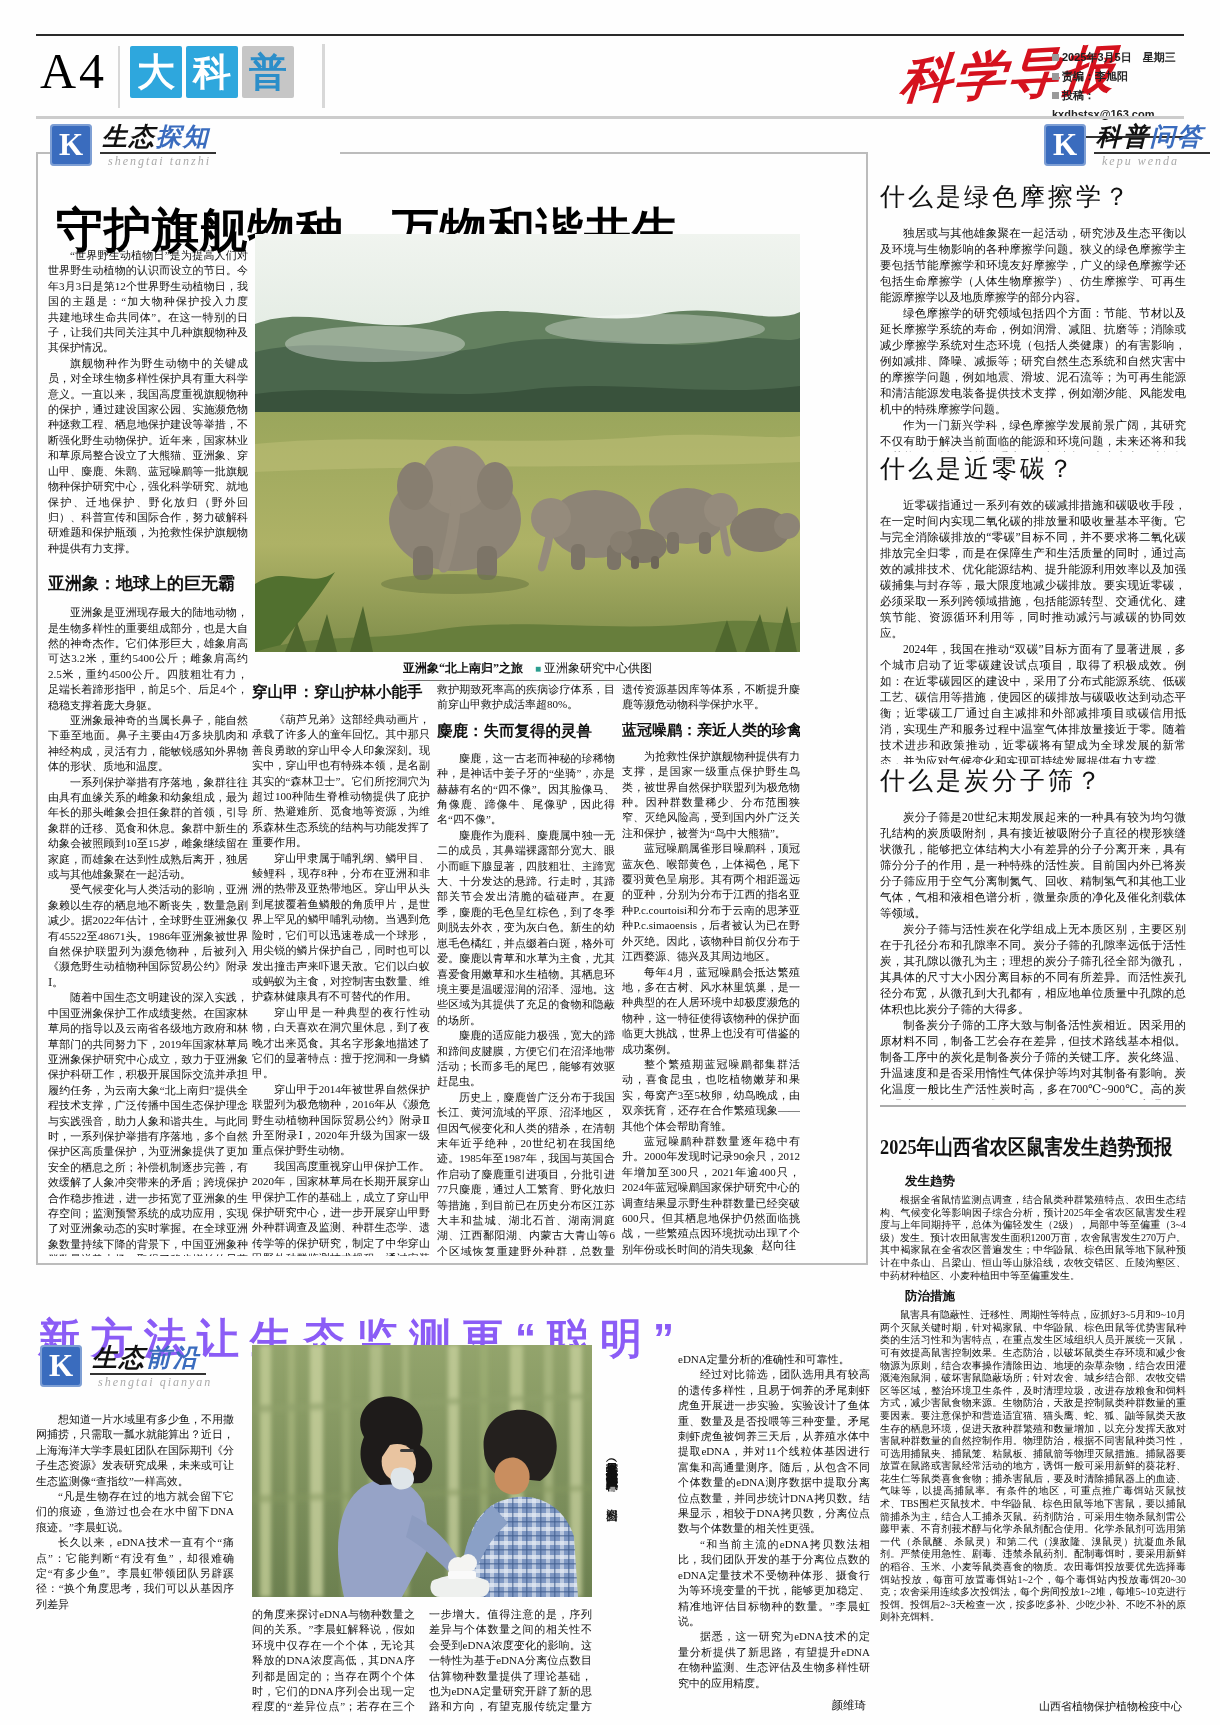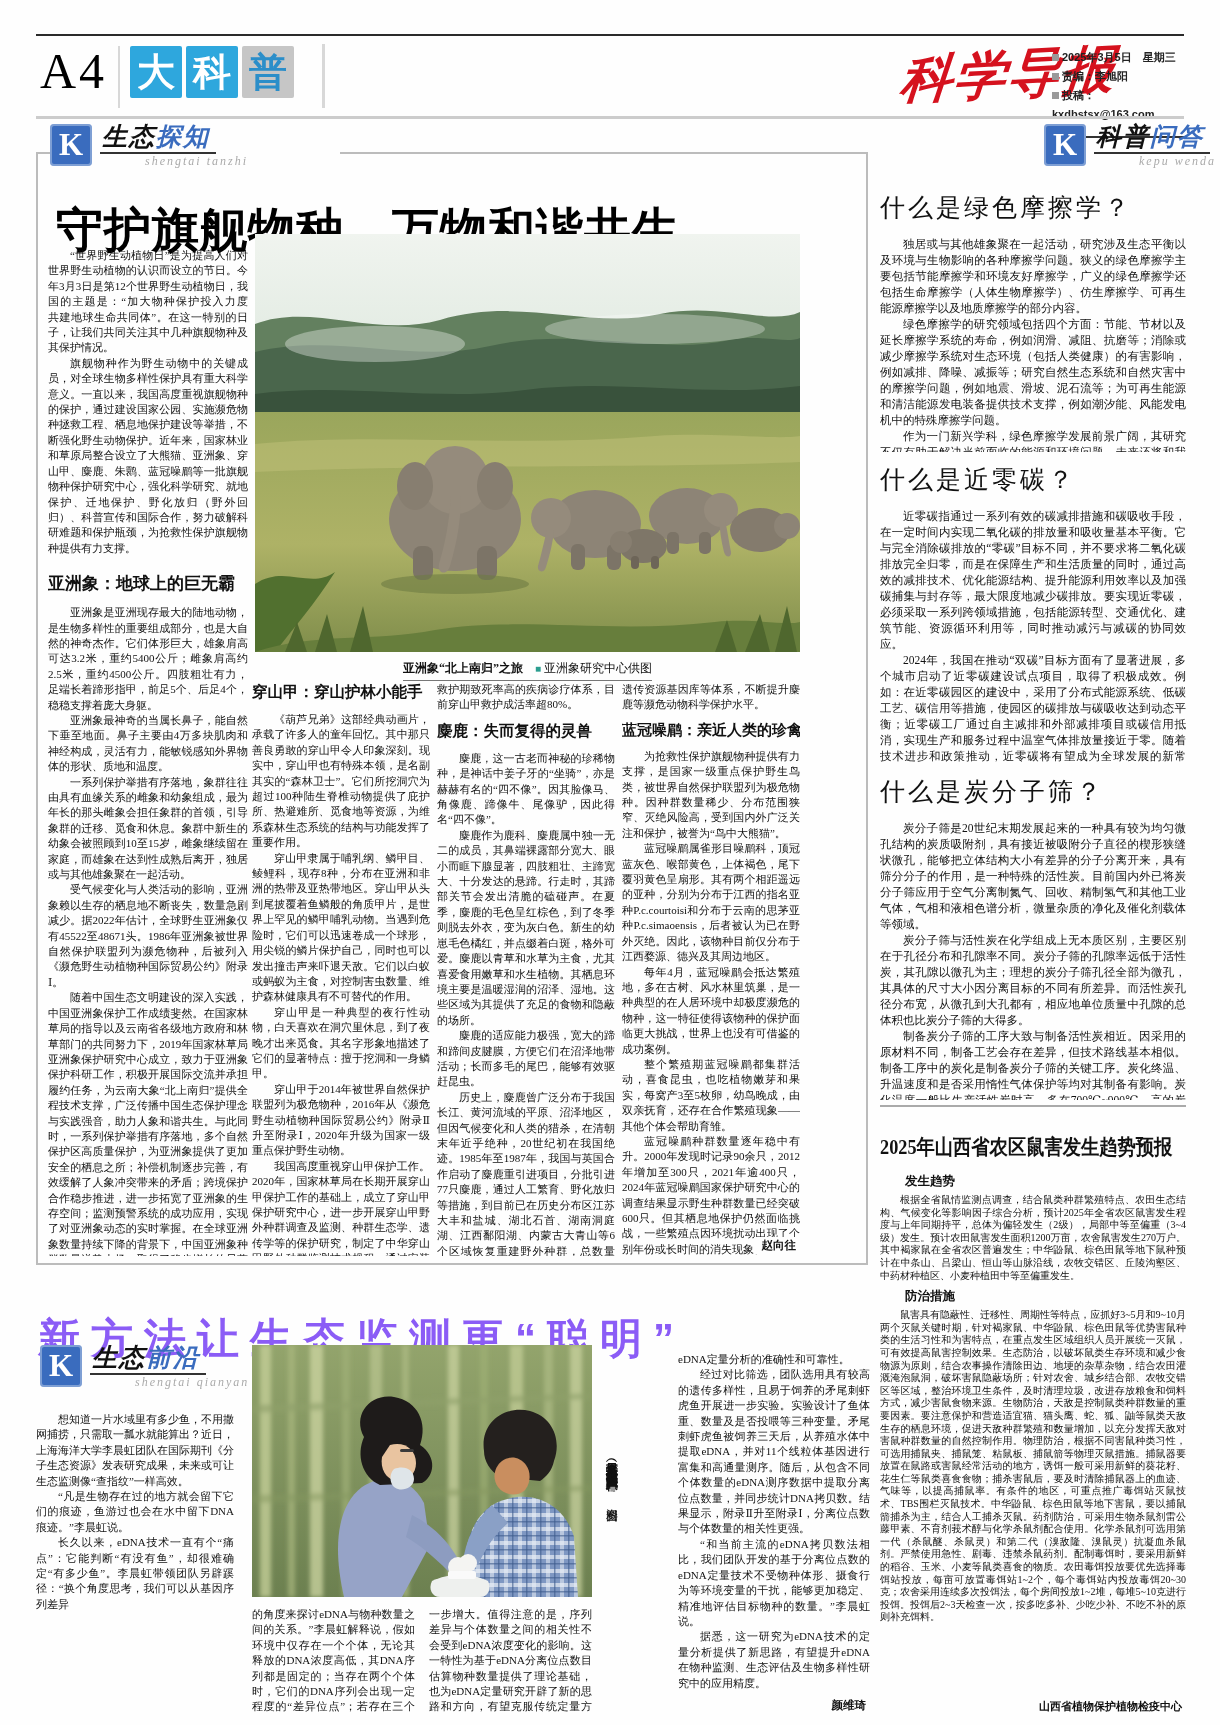--- a/index.html
+++ b/index.html
@@ -34,21 +34,21 @@
 
   
   .badge{position:absolute;display:flex;align-items:flex-start;}
   .kbox{width:42px;height:42px;background:var(--accent);border-radius:4px;color:#fff;
         font-family:"Liberation Serif",serif;font-weight:700;font-size:31px;
         display:flex;align-items:center;justify-content:center;box-shadow:inset 0 0 0 2px rgba(255,255,255,.35);}
   .btitle{margin-left:8px;}
   .btitle .zh{font-size:25px;font-weight:700;font-style:italic;letter-spacing:2px;line-height:26px;
               font-family:"Liberation Serif",serif;border-bottom:2px solid #333;padding:0 6px 2px 2px;display:inline-block;}
   .btitle .zh .blue{color:var(--accent);text-align:center;}
-  .btitle .py{font-size:12px;font-style:italic;color:#aaa;letter-spacing:2px;padding-left:8px;margin-left:37px;}
+  .btitle .py{font-size:12px;font-style:italic;color:#aaa;letter-spacing:2px;padding-left:8px;}
 
   
   .eco-top{left:340px;top:152px;width:528px;}
   .eco-top-stub{left:36px;top:152px;width:14px;}
   .eco-left{left:36px;top:152px;height:1113px;}
   .eco-right{left:866px;top:152px;height:1113px;}
   .eco-bottom{left:36px;top:1263px;width:832px;}
 
   .eco-headline{position:absolute;left:56px;top:168px;width:800px;font-family:"Liberation Sans","DejaVu Sans",sans-serif;
                 font-weight:900;font-size:47px;letter-spacing:1px;color:#000;}
@@ -58,37 +58,37 @@
   .noindent{text-indent:0 !important;}
   .subhead{font-family:"Liberation Sans",sans-serif;font-weight:700;font-size:17px;
            margin:16px 0 10px;white-space:nowrap;}
   .colhead{font-family:Liberation Mono, monospace;font-weight:700;font-size:15.5px;
            margin:8px 0 9px;white-space:nowrap;}
   .col{position:absolute;overflow:hidden;}
   .colA{left:48px;top:248px;width:200px;height:1008px;}
   .colB{left:252px;top:682px;width:178px;height:574px;}
   .colC{left:437px;top:682px;width:178px;height:574px;}
   .colD{left:622px;top:682px;width:178px;height:574px;}
-  .author{position:absolute;right:2px;bottom:2px;font-weight:700;font-size:11.5px;
+  .author{position:absolute;right:2px;bottom:2px;font-weight:400;font-size:11.5px;
           background:#fefefe;padding:1px 2px 1px 8px;}
 
   .photo{position:absolute;left:255px;top:234px;width:545px;height:418px;overflow:hidden;}
   .photo svg{display:block;width:100%;height:100%;}
   .cap-row{position:absolute;left:255px;top:658px;width:545px;text-align:center;}
   .photo-cap{display:inline-block;border-bottom:1px solid #777;padding-bottom:3px;
              font-size:12px;font-weight:700;}
   .photo-cap .bullet{color:#2a9d8f;font-size:10px;}
   .photo-cap .credit{font-weight:400;}
 
   
   .qa-badge{left:1044px;top:124px;}
   .qa-wrap{position:absolute;left:880px;top:180px;width:306px;height:922px;overflow:hidden;}
   .qa-title{font-family:"Liberation Serif",serif;font-weight:400;font-size:25px;letter-spacing:3px;
             margin:22px 0 12px;}
-  .qa-title:first-child{margin-top:11px;}
+  .qa-title:first-child{margin-top:0;}
   .qa-item{overflow:hidden;}
   .qa-body{font-size:11.5px;line-height:16px;text-align:justify;}
   .qa-body p{margin:0;text-indent:2em;}
 
   
   .rodent{position:absolute;left:880px;top:1105px;width:306px;height:612px;overflow:hidden;}
   .rodent-rule{width:306px;height:2px;background:#aaaaaa;margin-bottom:26px;}
   .rodent-title{font-weight:700;font-size:21px;white-space:nowrap;transform:scaleX(0.87);
                 transform-origin:left;margin-bottom:12px;font-family:"Liberation Serif",serif;}
   .rodent-sub{font-family:"Liberation Sans",sans-serif;font-weight:700;font-size:12.5px;
@@ -397,20 +397,20 @@
 
   <div class="frcol fr2">
     <div class="body noindent">的角度来探讨eDNA与物种数量之间的关系。”李晨虹解释说，假如环境中仅存在一个个体，无论其释放的DNA浓度高低，其DNA序列都是固定的；当存在两个个体时，它们的DNA序列会出现一定程度的“差异位点”；若存在三个个体，序列差异位点数会进</div>
   </div>
   <div class="frcol fr3">
     <div class="body noindent">一步增大。值得注意的是，序列差异与个体数量之间的相关性不会受到eDNA浓度变化的影响。这一特性为基于eDNA分离位点数目估算物种数量提供了理论基础，也为eDNA定量研究开辟了新的思路和方向，有望克服传统定量方法的局限性，提高</div>
   </div>
   <div class="frcol fr4">
     <div class="body noindent">eDNA定量分析的准确性和可靠性。</div>
     <div class="body">
-        <p>经过对比筛选，团队选用具有较高的遗传多样性，且易于饲养的矛尾刺虾虎鱼开展进一步实验。实验设计了鱼体重、数量及是否投喂等三种变量。矛尾刺虾虎鱼被饲养三天后，从养殖水体中提取eDNA，并对11个线粒体基因进行富集和高通量测序。随后，从包含不同个体数量的eDNA测序数据中提取分离位点数量，并同步统计DNA拷贝数。结果显示，附录Ⅱ升至附录Ⅰ，分离位点数与个体数量的相关性更强。</p>
+        <p>经过对比筛选，团队选用具有较高的遗传多样性，且易于饲养的矛尾刺虾虎鱼开展进一步实验。实验设计了鱼体重、数量及是否投喂等三种变量。矛尾刺虾虎鱼被饲养三天后，从养殖水体中提取eDNA，并对11个线粒体基因进行富集和高通量测序。随后，从包含不同个体数量的eDNA测序数据中提取分离位点数量，并同步统计DNA拷贝数。结果显示，相较于DNA拷贝数，分离位点数与个体数量的相关性更强。</p>
         <p>“和当前主流的eDNA拷贝数法相比，我们团队开发的基于分离位点数的eDNA定量技术不受物种体形、摄食行为等环境变量的干扰，能够更加稳定、精准地评估目标物种的数量。”李晨虹说。</p>
         <p>据悉，这一研究为eDNA技术的定量分析提供了新思路，有望提升eDNA在物种监测、生态评估及生物多样性研究中的应用精度。</p>
       </div>
     <div class="author">颜维琦</div>
   </div>
 
 </div>
 
 </body></html>

